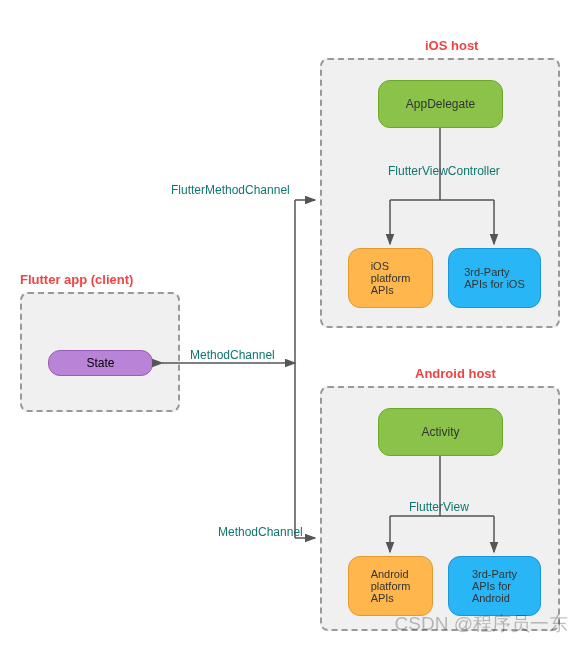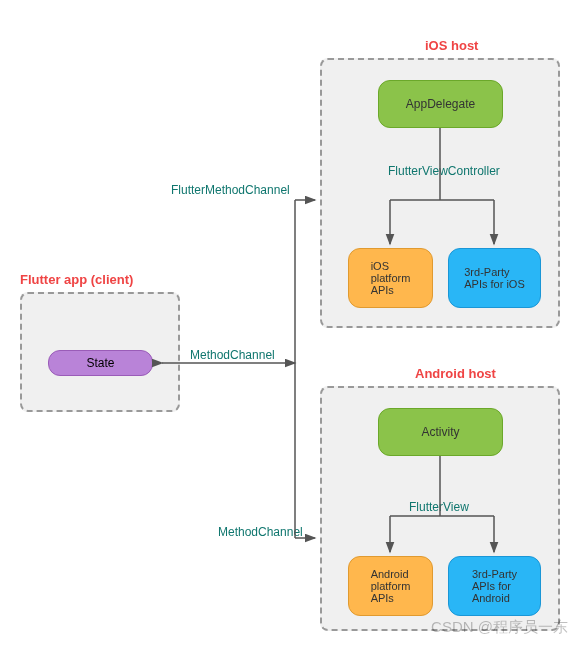--- a/index.html
+++ b/index.html
@@ -127,21 +127,21 @@
     svg.connectors {
       position: absolute;
       left: 0; top: 0;
       width: 580px; height: 647px;
       pointer-events: none;
     }
     .watermark {
       position: absolute;
       right: 12px;
       bottom: 10px;
-      font-size: 15px;
+      font-size: 19px;
       color: rgba(0,0,0,0.25);
     }
   </style>
 </head>
 <body>
 
 <div class="container-title" style="left:20px; top:272px;text-align:center;">Flutter app (client)</div>
 <div class="container-title" style="left:425px; top:38px;">iOS host</div>
 <div class="container-title" style="left:415px; top:366px;">Android host</div>
 

